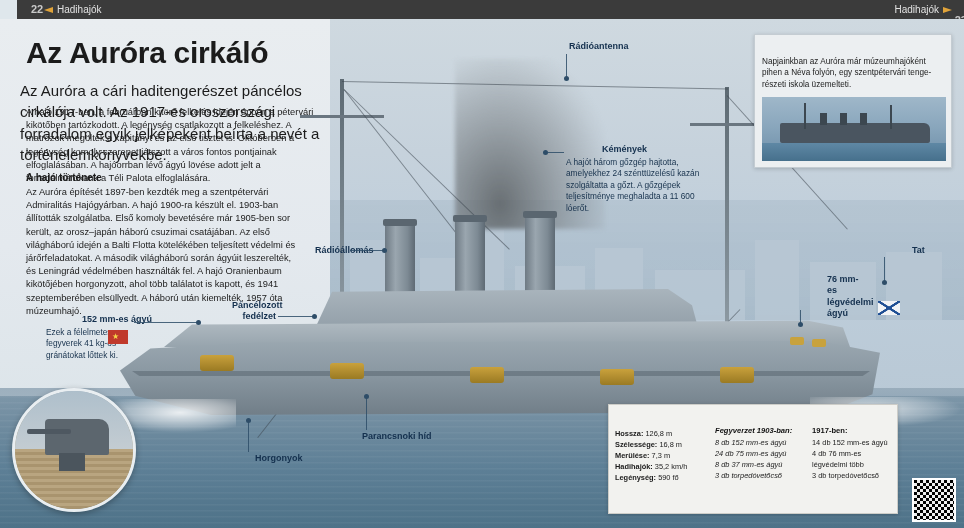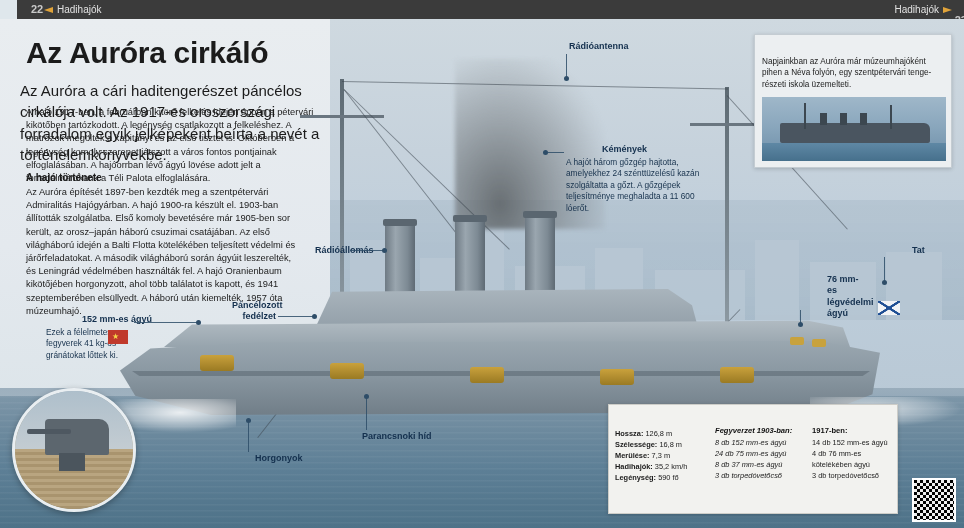--- a/index.html
+++ b/index.html
@@ -476,21 +476,21 @@
         <div class="hd">Fegyverzet 1903-ban:</div>
         <div class="row">8 db 152 mm-es ágyú</div>
         <div class="row">24 db 75 mm-es ágyú</div>
         <div class="row">8 db 37 mm-es ágyú</div>
         <div class="row">3 db torpedóvetőcső</div>
       </div>
       <div class="tb-col c3">
         <div class="hd">1917-ben:</div>
         <div class="row">14 db 152 mm-es ágyú</div>
         <div class="row">4 db 76 mm-es</div>
-        <div class="row">kötelékében ágyú</div>
+        <div class="row">légvédelmi több</div>
         <div class="row">3 db torpedóvetőcső</div>
       </div>
     </div>
   </div>
 
   <div class="qr"></div>
 
 </div>
 
 </body></html>

